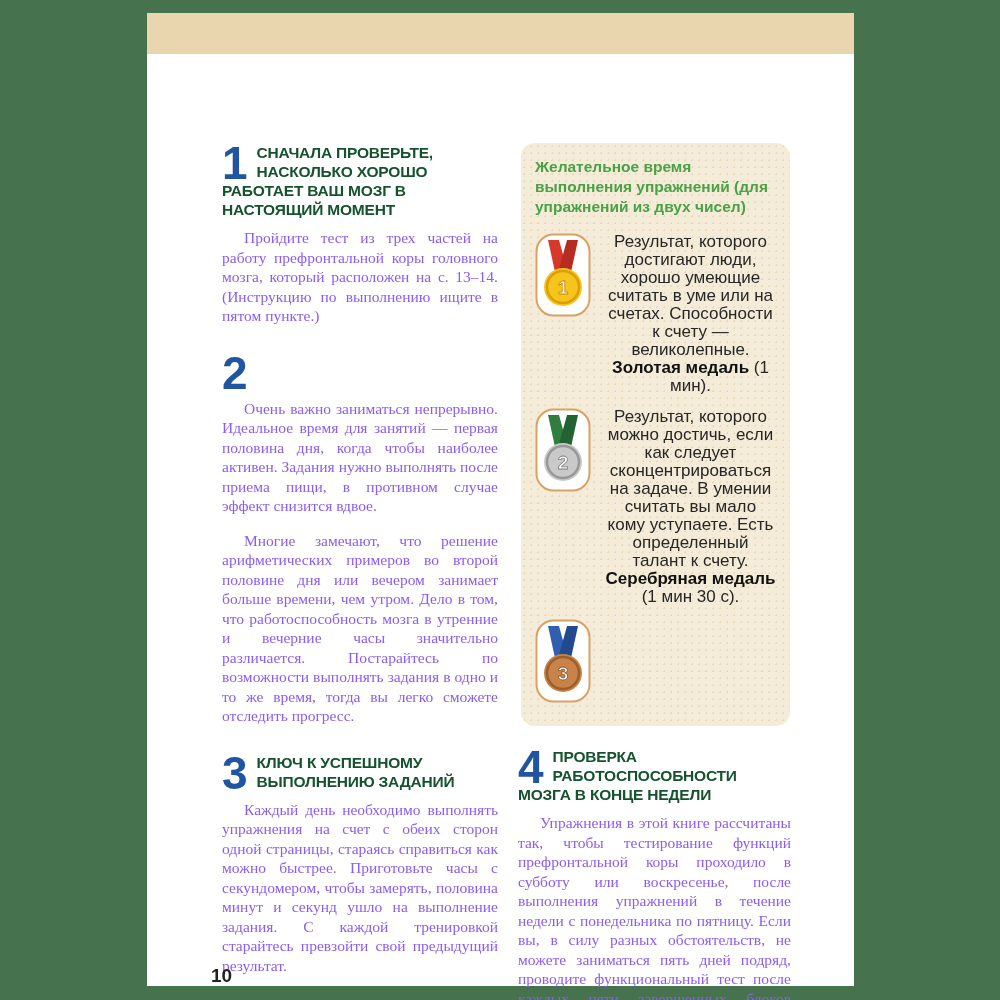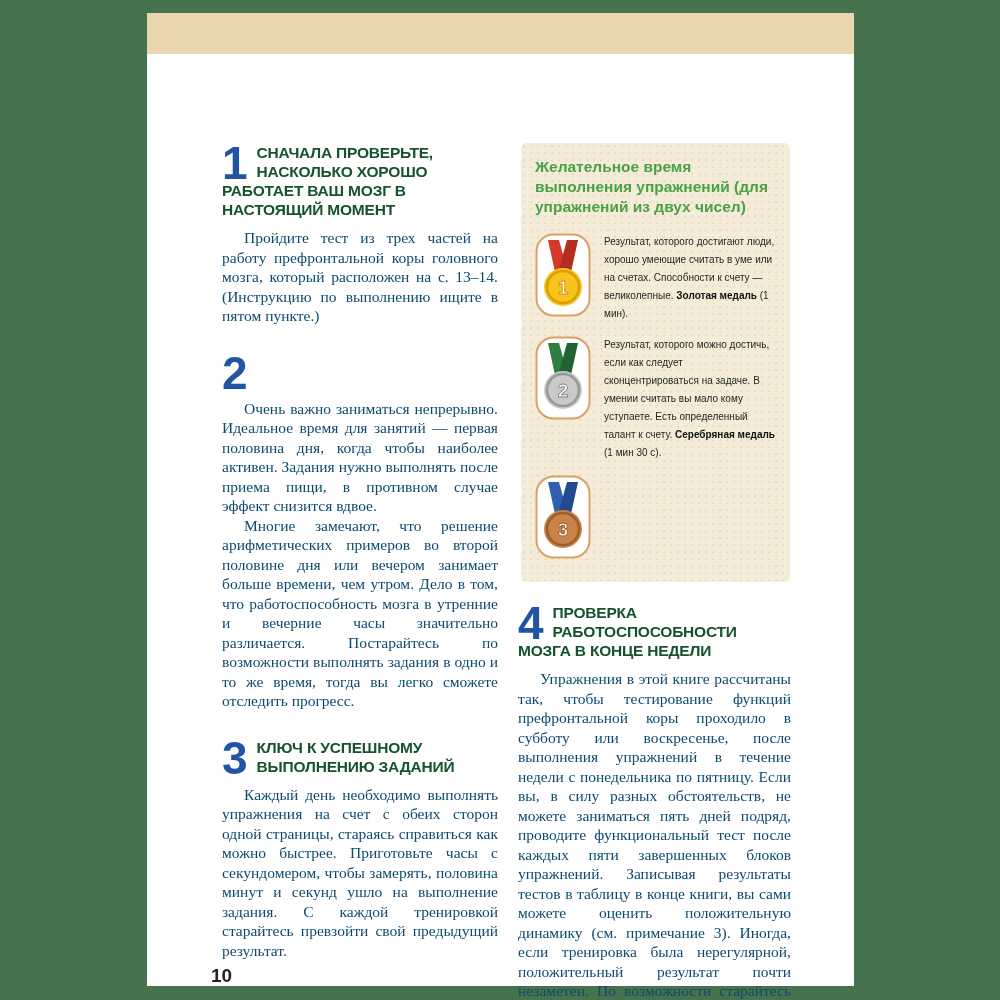--- a/index.html
+++ b/index.html
@@ -38,48 +38,48 @@
     color:#2155a4;margin-right:9px;
   }
   .sec-title{
     font-weight:bold;font-size:15.5px;line-height:19px;
     color:#14532d;letter-spacing:-0.2px;
     text-transform:uppercase;
   }
   .body-p{
     margin:0;
     font-family:"Liberation Serif",serif;
-    font-size:15.5px;line-height:19.5px;color:#0c4a6e;
+    font-size:15.5px;line-height:19.5px;color:#8b5cf6;
     text-align:justify;text-indent:22px;
   }
-  .body-p + .body-p{margin-top:0;}
+  .body-p + .body-p{margin-top:15px;}
   .mt-sec{margin-top:27px;}
   
   .info-box{
     width:269px;margin-left:3px;box-sizing:border-box;
     background:#f4ecd8;
     background-image:radial-gradient(#e6dabb 1px, rgba(0,0,0,0) 1px);
     background-size:7px 7px;
-    border-radius:6px;
+    border-radius:14px;
     padding:14px 13px 10px 14px;
     min-height:418px;
   }
   .info-title{
     font-weight:bold;font-size:15.5px;line-height:20px;
     color:#4aa147;margin:0 0 16px 0;
   }
   .medal-row{
     display:flex;align-items:flex-start;gap:13px;
     margin-bottom:13px;
   }
   .medal-icon{flex:0 0 56px;}
   .medal-text{
     flex:1;
-    font-size:10px;line-height:18px;color:#262626;
-    text-align:left;margin:0;
+    font-size:17px;line-height:18px;color:#262626;
+    text-align:center;margin:0;
   }
   .medal-text b{color:#111;}
   .sec4-wrap{margin-top:21px;}
   .page-num{
     position:absolute;left:64px;top:952px;
     font-weight:bold;font-size:19px;color:#222;text-align:right;
   }
 </style>
 </head>
 <body>

